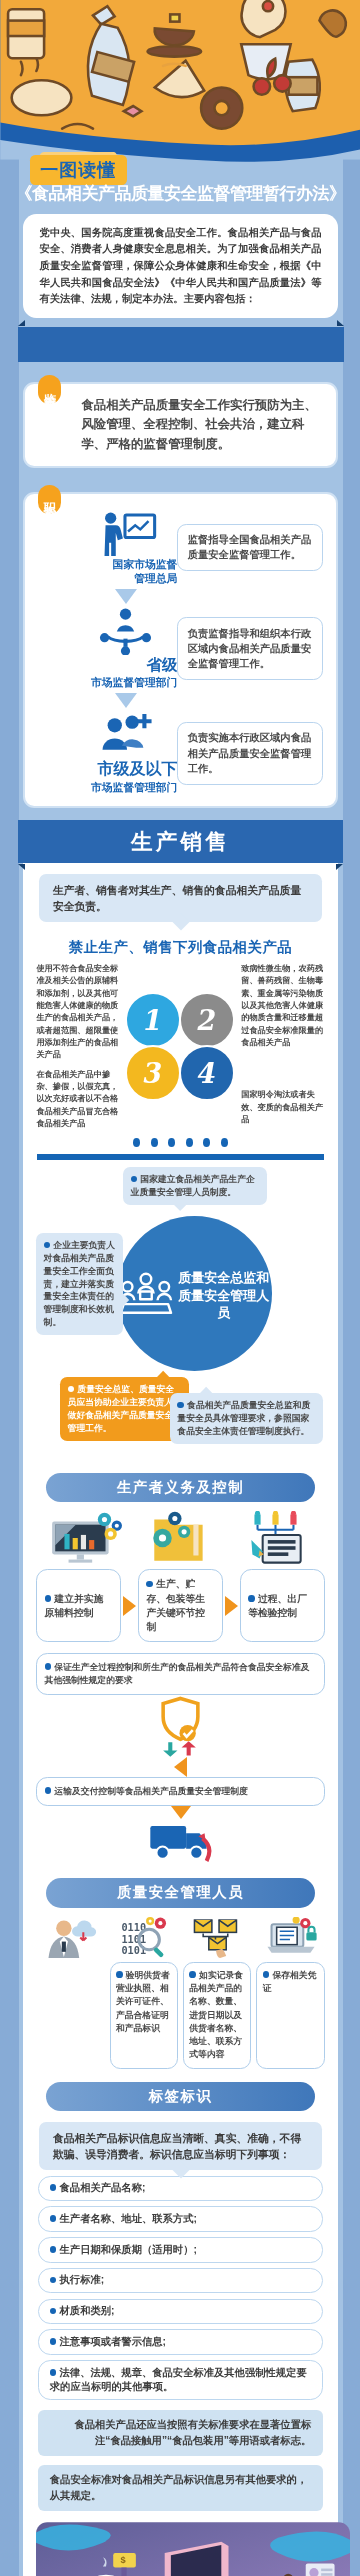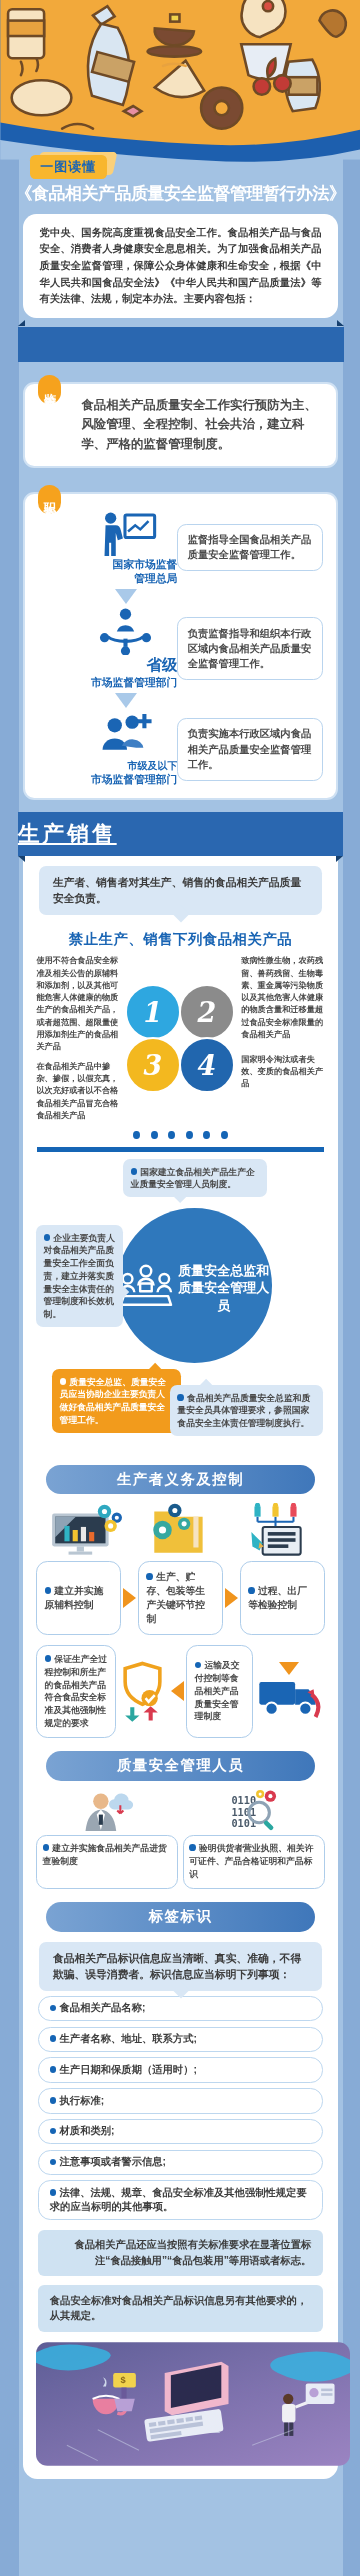--- a/index.html
+++ b/index.html
@@ -6,21 +6,21 @@
   body{font-family:"Liberation Sans","DejaVu Sans",sans-serif;background:#7da4d2;}
   #page{position:relative;width:361px;height:3848px;margin:0 auto;background:#a3c2e3;overflow:hidden;}
   #page::before,#page::after{content:"";position:absolute;top:0;width:18.5px;height:100%;background:#87abd6;z-index:0;}
   #page::before{left:0;} #page::after{right:0;}
   .z{position:relative;z-index:1;}
   
   .hero{position:relative;height:175px;}
   .hero svg{display:block;}
   .badge-wrap{position:absolute;left:30px;top:155px;z-index:3;}
   .badge-back{position:absolute;left:8.2px;top:-3.1px;width:77px;height:23px;background:#fbd07a;border-radius:4.1px;transform:skewX(-12deg);}
-  .badge{position:relative;background:#f8b62d;color:#1a65b4;font-weight:bold;font-size:13px;padding:3.1px 10.3px;border-radius:5.2px;letter-spacing:1px;}
+  .badge{position:relative;background:#f8b62d;color:#1a65b4;font-weight:bold;font-size:18px;padding:3.1px 10.3px;border-radius:5.2px;letter-spacing:1px;}
   .main-title{margin:7.2px 3.1px 0;text-align:center;color:#ffffff;font-size:17px;font-weight:900;letter-spacing:-0.5px;}
   
   .panel{background:#fff;border-radius:13.4px;margin:9.3px 23px 0;padding:10.3px 16.5px;}
   .intro-text{color:#3d3d3d;font-weight:bold;font-size:10.3px;line-height:1.62;text-align:justify;}
   .ribbon-divider{position:relative;height:35px;background:#2a67b0;margin:8.2px 17.5px 0;}
   .fold-l,.fold-r{position:absolute;top:-6.2px;width:0;height:0;border-bottom:6.2px solid #16406f;}
   .fold-l{left:0;border-left:7.2px solid transparent;}
   .fold-r{right:0;border-right:7.2px solid transparent;}
   .bordered-box{position:relative;background:#fff;border:2.1px solid #cfe1f3;border-radius:11.3px;margin:14.4px 23px 0;padding:11.3px 13.4px;}
   .vtab{position:absolute;left:13.4px;top:-9.3px;background:#f6a21d;color:#fff;font-weight:bold;font-size:12.4px;border-radius:14.4px;padding:8.2px 5.2px;writing-mode:vertical-rl;text-orientation:upright;letter-spacing:3.1px;line-height:1;}
@@ -28,21 +28,21 @@
   
   .duty-grid{margin-left:36px;display:grid;grid-template-columns:103px 1fr;grid-row-gap:3.1px;align-items:center;}
   .org{ text-align:right;}
   .org .icon{height:47px;display:flex;align-items:flex-end;justify-content:center;}
   .org-name{color:#1a65b4;font-weight:bold;font-size:10.8px;line-height:1.3;}
   .org-name .big{font-size:15.5px;}
   .duty-bubble{background:#fff;border:1.5px solid #b9d4ee;border-radius:9.3px;padding:7.2px 9.3px;color:#4a4a4a;font-weight:bold;font-size:10.3px;line-height:1.5;margin:4.1px 0;}
   .down-arrow{width:0;height:0;border-left:11.3px solid transparent;border-right:11.3px solid transparent;border-top:15.5px solid #a9c9e9;margin:1px auto;}
   
   .bigpanel{position:relative;background:#fff;border-radius:14.4px;margin:12.4px 23px 0;padding:0 13.4px 13.4px;}
-  .ribbon{position:relative;background:#2a67b0;color:#fff;font-weight:900;font-size:21.6px;text-align:left;letter-spacing:3.1px;margin:10.3px -18.5px 0;padding:7.2px 0;text-decoration:underline;}
+  .ribbon{position:relative;background:#2a67b0;color:#fff;font-weight:900;font-size:21.6px;text-align:center;letter-spacing:3.1px;margin:10.3px -18.5px 0;padding:7.2px 0;}
   .pill{background:linear-gradient(90deg,#7aa3d3,#3f77ba);color:#fff;font-weight:bold;font-size:14.4px;text-align:center;border-radius:17.5px;padding:5.2px 0;margin:13.4px 9.3px 0;letter-spacing:1.5px;}
   .lightbox{position:relative;background:#d9e7f5;border-radius:7.2px;padding:8.2px 13.4px;margin:10.3px 3.1px 0;color:#3d3d3d;font-weight:bold;font-size:10.8px;line-height:1.5;}
   .notch{position:absolute;left:50%;bottom:-5.7px;width:12.4px;height:12.4px;background:#d9e7f5;transform:translateX(-50%) rotate(45deg);}
   .section-heading{margin-top:15.5px;text-align:center;color:#1a65b4;font-weight:bold;font-size:14.4px;letter-spacing:0.5px;}
   
   .proh{display:grid;grid-template-columns:1fr 111px 1fr;grid-column-gap:5.2px;margin-top:6.2px;}
   .proh-text{color:#4a4a4a;font-weight:bold;font-size:8.2px;line-height:1.5;}
   .proh-circles{grid-row:1 / span 2;grid-column:2;display:grid;grid-template-columns:54px 54px;justify-content:center;align-content:center;}
   .pc{width:52px;height:52px;border-radius:50%;border:2.6px solid #fff;color:#fff;font-size:27px;font-weight:bold;font-style:italic;font-family:"DejaVu Serif",serif;display:flex;align-items:center;justify-content:center;margin:-1.5px;}
   .pc1{background:#2ea7e0;} .pc2{background:#8b8b8b;} .pc3{background:#f3b81f;} .pc4{background:#2166ae;}
@@ -58,21 +58,21 @@
   .tail.blue{background:#d9e7f5;} .tail.orange{background:#f29b1c;}
   .center-circle{position:absolute;left:81px;top:49px;width:155px;height:155px;border-radius:50%;background:#2f78bc;display:flex;flex-direction:row;align-items:center;justify-content:center;}
   .center-circle .cap{color:#fff;font-weight:bold;font-size:13px;line-height:1.35;text-align:center;margin-top:4.1px;}
   
   .icons3{display:flex;justify-content:space-around;align-items:flex-end;margin-top:7.2px;height:56px;}
   .cards-row{display:flex;align-items:stretch;margin-top:4.1px;}
   .fcard{flex:1;background:#fff;border:1.5px solid #aecdea;border-radius:11.3px;padding:7.2px 7.2px;color:#4a4a4a;font-weight:bold;font-size:9.8px;line-height:1.45;display:flex;align-items:center;}
   .tri-r{align-self:center;width:0;height:0;border-top:10.3px solid transparent;border-bottom:10.3px solid transparent;border-left:13.4px solid #f0941d;margin:0 2.1px;}
   .tri-l{align-self:center;width:0;height:0;border-top:10.3px solid transparent;border-bottom:10.3px solid transparent;border-right:13.4px solid #f0941d;margin:0 2.1px;}
   .tri-d{width:0;height:0;border-left:10.3px solid transparent;border-right:10.3px solid transparent;border-top:13.4px solid #f0941d;margin:0 auto 2.1px;}
-  .row2{display:flex;align-items:stretch;margin-top:10.3px;}
+  .row2{display:flex;align-items:stretch;margin-top:10.3px;flex-direction:column;}
   .midicon{display:flex;flex-direction:column;align-items:center;justify-content:center;padding:0 2.1px;}
   
   .seller-row{display:flex;gap:5.2px;margin-top:7.2px;}
   .scol{flex:1;display:flex;flex-direction:column;}
   .sicon{height:44px;display:flex;align-items:flex-end;justify-content:center;}
   .scard{flex:1;background:#fff;border:1.5px solid #aecdea;border-radius:10.3px;padding:6.2px 5.2px;color:#4a4a4a;font-weight:bold;font-size:8.8px;line-height:1.5;margin-top:3.1px;}
   
   .litem{background:#fff;border:1px solid #bdd7ef;border-radius:12.4px;padding:4.6px 10.3px;margin:5.2px 2.1px 0;color:#3d3d3d;font-weight:bold;font-size:10.3px;line-height:1.4;}
   .note{background:#cfe2f2;border-radius:6.2px;padding:7.2px 11.3px;margin:9.3px 2.1px 0;color:#3d3d3d;font-weight:bold;font-size:10.3px;line-height:1.55;}
   .note.center{text-align:right;}
@@ -198,21 +198,21 @@
               <g fill="#1a65b4">
                 <circle cx="34" cy="26" r="14"></circle>
                 <path d="M10,74 a24,22 0 0,1 48,0 z"></path>
                 <circle cx="68" cy="20" r="13"></circle>
                 <path d="M48,66 a22,20 0 0,1 42,4 l-14,0 z" fill="#3f7fc4"></path>
                 <path d="M88,4 h8 v10 h10 v8 h-10 v10 h-8 v-10 h-10 v-8 h10 z"></path>
               </g>
             </svg>
         </div>
         <div class="org-name">
-          <div class="big" style="font-size:10px;">市级及以下</div>
+          <div class="big" style="font-size:16px;">市级及以下</div>
           <div>市场监督管理部门</div>
         </div>
       </div>
       <div class="duty-bubble">负责实施本行政区域内食品相关产品质量安全监督管理工作。</div>
     </div>
   </div>
 
   <div class="bigpanel z">
     <div class="ribbon">
       <span class="fold-l" style="top:auto;bottom:-6.2px;border-bottom:none;border-top:6.2px solid #16406f;"></span>
@@ -229,21 +229,21 @@
     <div class="proh">
       <div class="proh-text">使用不符合食品安全标准及相关公告的原辅料和添加剂，以及其他可能危害人体健康的物质生产的食品相关产品，或者超范围、超限量使用添加剂生产的食品相关产品</div>
       <div class="proh-circles">
         <div class="pc pc1">1</div>
         <div class="pc pc2">2</div>
         <div class="pc pc3">3</div>
         <div class="pc pc4">4</div>
       </div>
       <div class="proh-text">致病性微生物，农药残留、兽药残留、生物毒素、重金属等污染物质以及其他危害人体健康的物质含量和迁移量超过食品安全标准限量的食品相关产品</div>
       <div class="proh-text" style="margin-top:7.2px;">在食品相关产品中掺杂、掺假，以假充真，以次充好或者以不合格食品相关产品冒充合格食品相关产品</div>
-      <div class="proh-text" style="">国家明令淘汰或者失效、变质的食品相关产品</div>
+      <div class="proh-text" style="margin-top:28px;">国家明令淘汰或者失效、变质的食品相关产品</div>
     </div>
 
     <div class="dots-row">
         <i></i>
         <i></i>
         <i></i>
         <i></i>
         <i></i>
         <i></i>
       </div>
@@ -269,21 +269,21 @@
         </svg>
         <div class="cap">
           <div>质量安全总监和</div>
           <div>质量安全管理人员</div>
         </div>
       </div>
       <div class="bub blue" style="left:0;top:66px;width:72px;">
         <span class="dot"></span><span>企业主要负责人对食品相关产品质量安全工作全面负责，建立并落实质量安全主体责任的管理制度和长效机制。</span>
         <span class="tail blue" style="right:-4.1px;top:62px;"></span>
       </div>
-      <div class="bub orange" style="left:16px;top:210px;width:114px;">
+      <div class="bub orange" style="left:24px;top:210px;width:114px;">
         <span class="dot white"></span><span>质量安全总监、质量安全员应当协助企业主要负责人做好食品相关产品质量安全管理工作。</span>
         <span class="tail orange" style="right:20.6px;top:-4.1px;"></span>
       </div>
       <div class="bub blue" style="right:2.1px;top:226px;width:138px;">
         <span class="dot"></span><span>食品相关产品质量安全总监和质量安全员具体管理要求，参照国家食品安全主体责任管理制度执行。</span>
         <span class="tail blue" style="left:31px;top:-4.1px;"></span>
       </div>
     </div>
 
     <div class="pill">生产者义务及控制</div>
@@ -382,37 +382,69 @@
         <div class="sicon">
           <svg width="54" height="42" viewBox="0 0 104 82">
               <circle cx="40" cy="22" r="15" fill="#e8b88a"></circle>
               <path d="M40,38 q-26,4 -30,42 h60 q-4,-38 -30,-42 z" fill="#9aa6b2"></path>
               <path d="M40,38 l8,10 -8,30 -8,-30 z" fill="#fff"></path>
               <rect x="36" y="48" width="8" height="20" fill="#2b3c4e"></rect>
               <path d="M66,18 a14,12 0 0,1 28,2 a10,9 0 0,1 -2,18 h-24 a11,10 0 0,1 -2,-20 z" fill="#bcd8ee"></path>
               <path d="M78,30 v16 m0,0 l-6,-6 m6,6 l6,-6" stroke="#d93a4e" stroke-width="4" fill="none"></path>
             </svg>
         </div>
-        <div class="scard"><span class="dot"></span><span>建立并实施食品相关产品进货查验制度</span></div>
       </div>
       <div class="scol">
         <div class="sicon">
           <svg width="54" height="42" viewBox="0 0 104 82">
               <text x="8" y="28" font-size="20" font-weight="bold" fill="#4a5a6a" font-family="monospace">0110</text>
               <text x="8" y="50" font-size="20" font-weight="bold" fill="#4a5a6a" font-family="monospace">1101</text>
               <text x="8" y="72" font-size="20" font-weight="bold" fill="#4a5a6a" font-family="monospace">0101</text>
               <circle cx="62" cy="44" r="20" fill="none" stroke="#8fa3b5" stroke-width="6"></circle>
               <rect x="76" y="58" width="22" height="9" rx="4" transform="rotate(45 76 58)" fill="#2aa7a0"></rect>
               <circle cx="84" cy="12" r="11" fill="#d93a4e"></circle>
               <circle cx="84" cy="12" r="4" fill="#fff"></circle>
               <circle cx="64" cy="8" r="8" fill="#f2c430"></circle>
               <circle cx="64" cy="8" r="3" fill="#fff"></circle>
             </svg>
         </div>
         <div class="scard"><span class="dot"></span><span>验明供货者营业执照、相关许可证件、产品合格证明和产品标识</span></div>
+      </div>
+      <div class="scol">
+        <div class="sicon">
+          <svg width="54" height="42" viewBox="0 0 104 82">
+              <g fill="#f2c430" stroke="#2b3c4e" stroke-width="3">
+                <rect x="8" y="6" width="34" height="24"></rect>
+                <path d="M8,6 l17,12 17,-12"></path>
+                <rect x="56" y="6" width="34" height="24"></rect>
+                <path d="M56,6 l17,12 17,-12"></path>
+                <rect x="36" y="40" width="34" height="24"></rect>
+                <path d="M36,40 l17,12 17,-12"></path>
+              </g>
+              <path d="M25,32 v6 h48 v-6 M49,38 v6" stroke="#2b3c4e" stroke-width="3" fill="none"></path>
+              <path d="M50,66 q2,14 8,14 l12,-4 q-4,-10 -8,-14 z" fill="#e8b88a"></path>
+            </svg>
+        </div>
+        <div class="scard"><span class="dot"></span><span>如实记录食品相关产品的名称、数量、进货日期以及供货者名称、地址、联系方式等内容</span></div>
+      </div>
+      <div class="scol">
+        <div class="sicon">
+          <svg width="54" height="42" viewBox="0 0 104 82">
+              <rect x="14" y="14" width="62" height="44" rx="4" fill="#d9e4ee" stroke="#8fa3b5" stroke-width="4"></rect>
+              <rect x="24" y="20" width="40" height="34" fill="#fff" stroke="#2b3c4e" stroke-width="3"></rect>
+              <path d="M30,28 h28 M30,36 h28 M30,44 h20" stroke="#1a65b4" stroke-width="3"></path>
+              <path d="M6,58 h92 l-8,12 h-76 z" fill="#b9c6d2"></path>
+              <circle cx="80" cy="12" r="10" fill="#d93a4e"></circle>
+              <circle cx="80" cy="12" r="4" fill="#fff"></circle>
+              <circle cx="62" cy="6" r="7" fill="#f2c430"></circle>
+              <rect x="82" y="30" width="20" height="16" rx="3" fill="#2aa7a0"></rect>
+              <path d="M86,30 v-5 a6,6 0 0,1 12,0 v5" stroke="#2aa7a0" stroke-width="4" fill="none"></path>
+            </svg>
+        </div>
+        <div class="scard"><span class="dot"></span><span>保存相关凭证</span></div>
       </div>
     </div>
 
     <div class="pill">标签标识</div>
     <div class="lightbox">
       <span>食品相关产品标识信息应当清晰、真实、准确，不得欺骗、误导消费者。标识信息应当标明下列事项：</span>
       <span class="notch"></span>
     </div>
     <div style="margin-top:5.2px;">
       <div class="litem"><span class="dot"></span><span>食品相关产品名称;</span></div>

